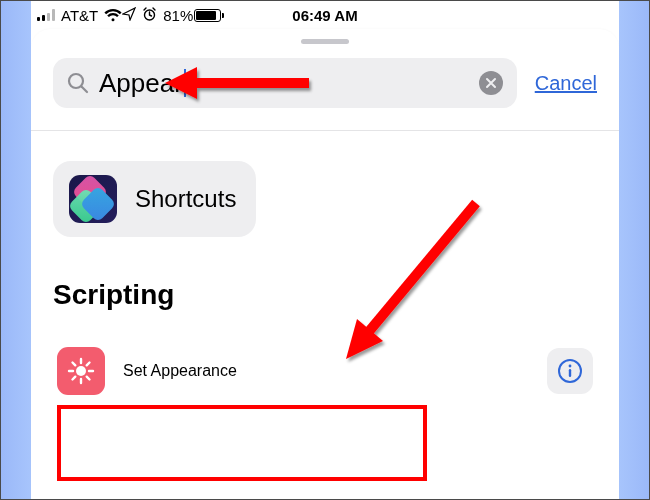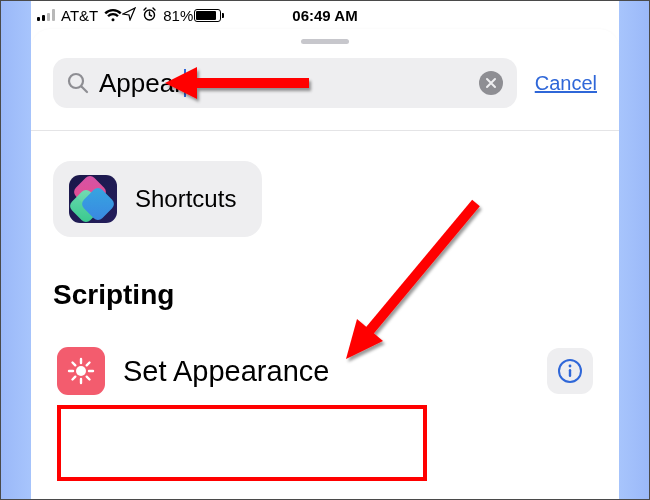--- a/index.html
+++ b/index.html
@@ -100,21 +100,21 @@
     font-size:20px;
   }
   .divider { height:1px; background:#e4e4e6; margin:22px -22px 0 -22px; }
   .content { padding-top:30px; }
   .pill {
     display:inline-flex;
     align-items:center;
     gap:18px;
     background:#eeeef0;
     border-radius:18px;
-    padding:14px 26px 14px 16px;
+    padding:14px 20px 14px 16px;
   }
   .shortcuts-icon {
     width:48px;height:48px;border-radius:11px;
     background: linear-gradient(135deg,#1a1749 0%, #241e5c 100%);
     display:flex;align-items:center;justify-content:center;
     position:relative;
     overflow:hidden;
   }
   .shortcuts-icon .tile {
     position:absolute; width:26px;height:26px; border-radius:6px;
@@ -129,21 +129,21 @@
     display:flex;
     align-items:center;
     gap:18px;
     padding:8px 4px;
   }
   .action-icon {
     width:48px;height:48px;border-radius:11px;
     background:#f35c6e;
     display:flex;align-items:center;justify-content:center;
   }
-  .action-label { font-size:29px; font-weight:500; flex:1; }
+  .action-label { font-size:16px; font-weight:500; flex:1; }
   .info-btn {
     width:46px;height:46px;
     background:#eeeef0;
     border-radius:12px;
     display:flex;align-items:center;justify-content:center;
   }
   
   .arrow { position:absolute; pointer-events:none; }
   .highlight-box {
     position:absolute;

